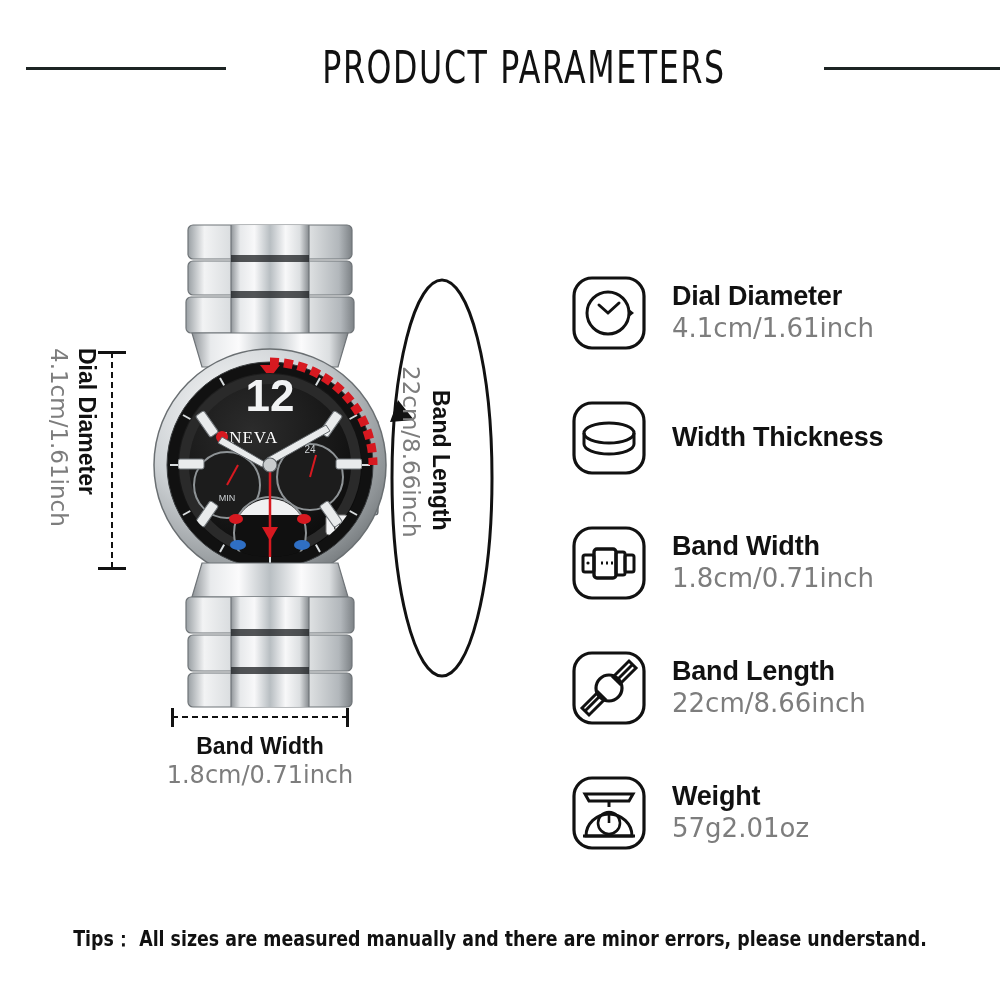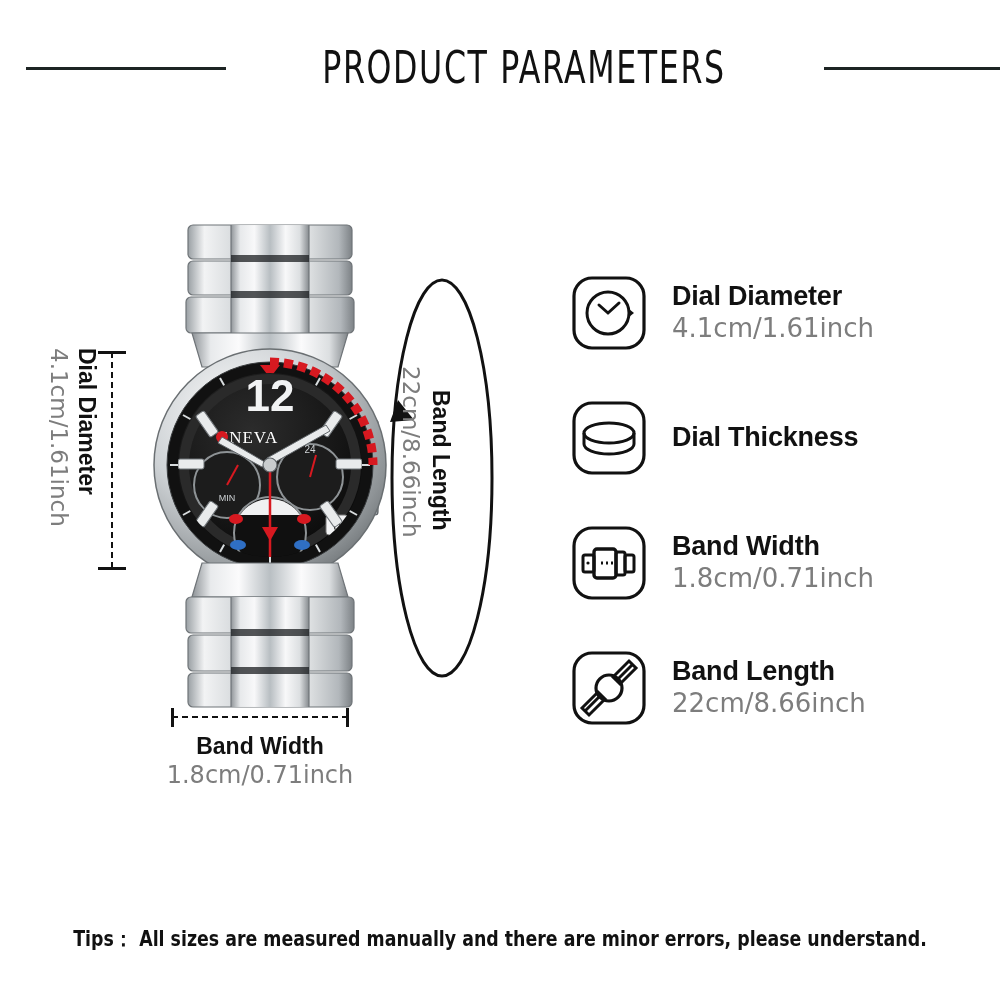--- a/index.html
+++ b/index.html
@@ -298,21 +298,21 @@
 
     <div class="spec-row">
       <div class="spec-icon">
         <svg viewBox="0 0 82 82">
           <rect x="6" y="6" width="70" height="70" rx="18" fill="none" stroke="#111" stroke-width="3.2"></rect>
           <ellipse cx="41" cy="36" rx="25" ry="10" fill="none" stroke="#111" stroke-width="3"></ellipse>
           <path d="M16 36 L16 47 A25 10 0 0 0 66 47 L66 36" fill="none" stroke="#111" stroke-width="3"></path>
         </svg>
       </div>
       <div class="spec-text">
-        <div class="spec-label">Dial Thickness</div>
+        <div class="spec-label">Width Thickness</div>
       </div>
     </div>
 
     <div class="spec-row">
       <div class="spec-icon">
         <svg viewBox="0 0 82 82">
           <rect x="6" y="6" width="70" height="70" rx="18" fill="none" stroke="#111" stroke-width="3.2"></rect>
           <rect x="15" y="33" width="11" height="17" rx="2" fill="none" stroke="#111" stroke-width="3"></rect>
           <rect x="26" y="27" width="22" height="29" rx="3" fill="none" stroke="#111" stroke-width="3.4"></rect>
           <rect x="48" y="30" width="9" height="23" rx="2" fill="none" stroke="#111" stroke-width="3"></rect>
@@ -337,18 +337,35 @@
           <path d="M45 30 L61 14 L68 21 L52 37 Z" fill="none" stroke="#111" stroke-width="3"></path>
           <circle cx="41" cy="41" r="13" fill="none" stroke="#111" stroke-width="3.2"></circle>
         </svg>
       </div>
       <div class="spec-text">
         <div class="spec-label">Band Length</div>
         <div class="spec-value">22cm/8.66inch</div>
       </div>
     </div>
 
+    <div class="spec-row">
+      <div class="spec-icon">
+        <svg viewBox="0 0 82 82">
+          <rect x="6" y="6" width="70" height="70" rx="18" fill="none" stroke="#111" stroke-width="3.2"></rect>
+          <path d="M17 22 L65 22 L61 29 L21 29 Z" fill="none" stroke="#111" stroke-width="3"></path>
+          <line x1="41" y1="29" x2="41" y2="35" stroke="#111" stroke-width="3"></line>
+          <path d="M18 64 A23 22 0 0 1 64 64 Z" fill="none" stroke="#111" stroke-width="3"></path>
+          <line x1="15" y1="64" x2="67" y2="64" stroke="#111" stroke-width="3"></line>
+          <circle cx="41" cy="51" r="11" fill="none" stroke="#111" stroke-width="2.6"></circle>
+          <line x1="41" y1="51" x2="41" y2="43" stroke="#111" stroke-width="2.6"></line>
+        </svg>
+      </div>
+      <div class="spec-text">
+        <div class="spec-label">Weight</div>
+        <div class="spec-value">57g2.01oz</div>
+      </div>
+    </div>
 
   </div>
 
   <div class="tips">Tips： All sizes are measured manually and there are minor errors, please understand.</div>
 
 </div>
 
 </body></html>

